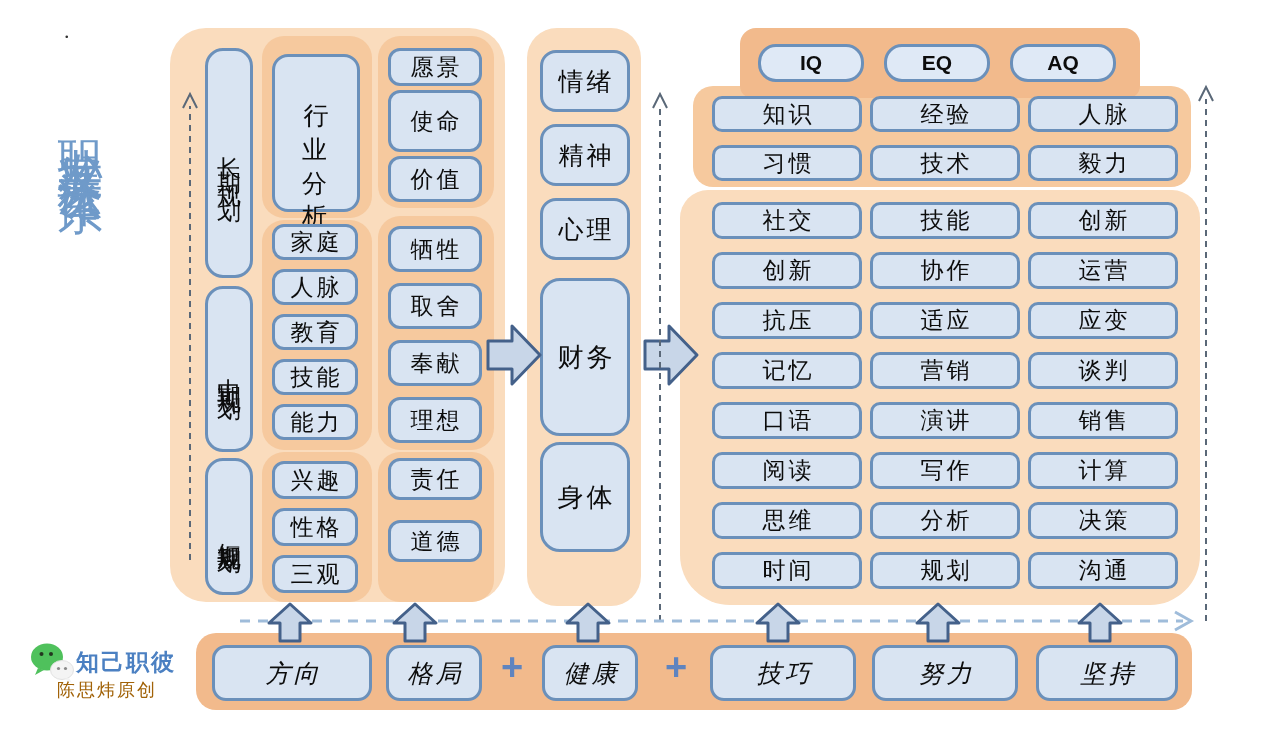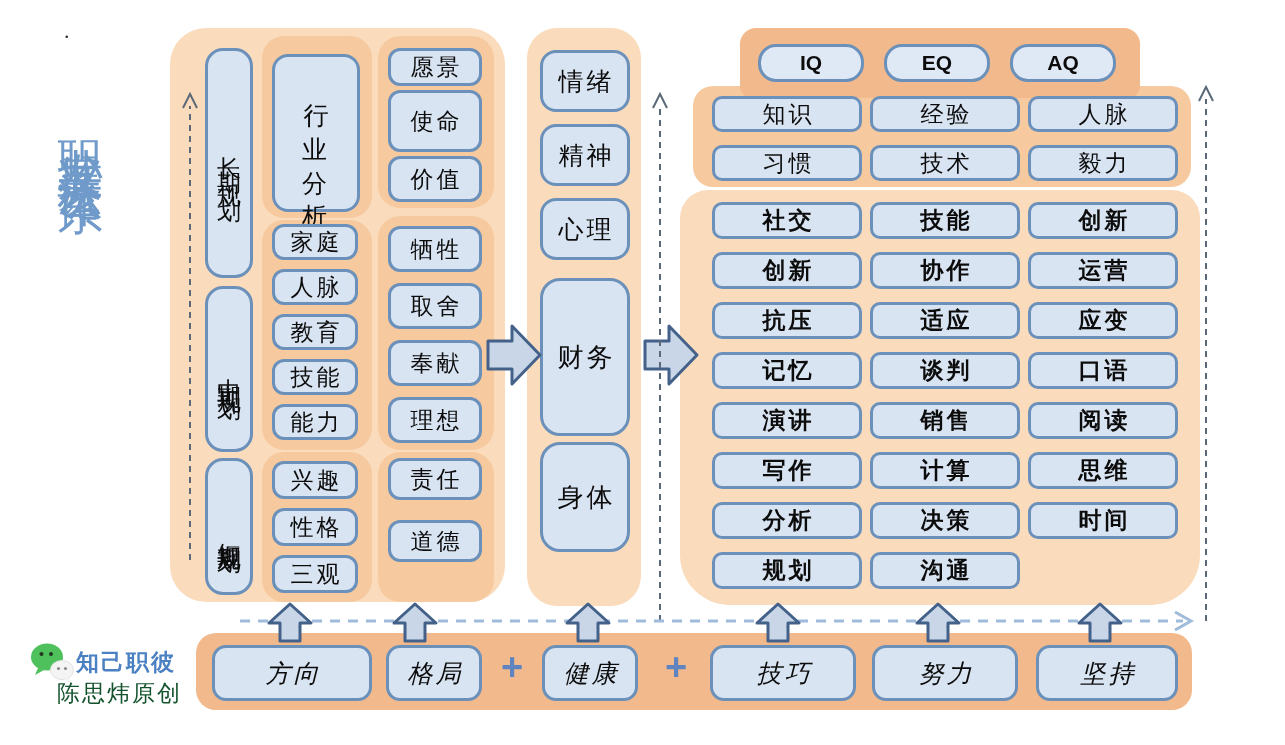--- a/index.html
+++ b/index.html
@@ -62,21 +62,21 @@
   
   #grid-panel{left:680px;top:190px;width:520px;height:415px;border-radius:28px 28px 50px 50px;}
   #foundation-panel{left:693px;top:86px;width:498px;height:101px;border-radius:20px;}
   #iq-bar{left:740px;top:28px;width:400px;height:70px;border-radius:16px 16px 12px 12px;}
   .row-quotients{left:758px;top:44px;grid-template-columns:repeat(3,106px);column-gap:20px;}
   .row-quotients .box{height:38px;font-family:"Liberation Sans","DejaVu Sans",sans-serif;
                       font-weight:bold;font-size:21px;letter-spacing:0;text-indent:0;
                       background:#dfe9f6;border-radius:18px;}
   .grid-foundation{left:712px;top:96px;grid-template-columns:repeat(3,150px);column-gap:8px;row-gap:13px;}
   .grid-foundation .box{height:36px;border-radius:10px;}
-  .grid-skills{left:712px;top:202px;grid-template-columns:repeat(3,150px);column-gap:8px;row-gap:13px;font-weight:bold;}
+  .grid-skills{left:712px;top:202px;grid-template-columns:repeat(3,150px);column-gap:8px;row-gap:13px;}
   .grid-skills .box{height:37px;border-radius:10px;}
 
   
   #bottom-bar{left:196px;top:633px;width:996px;height:77px;border-radius:20px;}
   .b-box{top:645px;height:56px;border-radius:14px;font-size:25px;font-style:italic;}
   #b-direction{left:212px;width:160px;}
   #b-pattern{left:386px;width:96px;}
   #b-health{left:542px;width:96px;}
   #b-skill{left:710px;width:146px;}
   #b-effort{left:872px;width:146px;}
@@ -85,21 +85,21 @@
         color:var(--plus-blue);font-family:"Liberation Sans","DejaVu Sans",sans-serif;}
   #plus-1{left:490px;} #plus-2{left:654px;}
 
   
   #page-title{position:absolute;left:50px;top:106px;height:480px;writing-mode:vertical-rl;
               text-orientation:upright;font-size:45px;letter-spacing:6px;color:var(--title-blue);}
   #stray-dot{position:absolute;left:64px;top:18px;font-size:22px;color:#333;}
   #logo{position:absolute;left:28px;top:642px;}
   #brand-text{position:absolute;left:76px;top:647px;font-size:23px;font-weight:bold;color:#4b80c2;
               font-family:"Liberation Sans","DejaVu Sans",sans-serif;letter-spacing:2px;}
-  #byline-text{position:absolute;left:57px;top:678px;font-size:23px;color:#14532d;
+  #byline-text{position:absolute;left:57px;top:678px;font-size:18px;color:#a16207;
                font-family:"Liberation Sans","DejaVu Sans",sans-serif;letter-spacing:2px;}
 
   #arrow-overlay{position:absolute;left:0;top:0;width:1285px;height:745px;pointer-events:none;}
   .dashD{stroke:var(--dash-dark);stroke-width:2;fill:none;stroke-dasharray:6 5;}
   .headD{stroke:var(--dash-dark);stroke-width:2;fill:none;}
   .dashL{stroke:var(--dash-light);stroke-width:3;fill:none;stroke-dasharray:10 8;}
   .headL{stroke:var(--dash-light);stroke-width:3;fill:none;}
   .blockA{fill:var(--arrow-fill);stroke:var(--arrow-border);stroke-width:3;stroke-linejoin:round;}
 </style>
 </head>
@@ -179,20 +179,21 @@
       <div class="box">社交</div>
       <div class="box">技能</div>
       <div class="box">创新</div>
       <div class="box">创新</div>
       <div class="box">协作</div>
       <div class="box">运营</div>
       <div class="box">抗压</div>
       <div class="box">适应</div>
       <div class="box">应变</div>
       <div class="box">记忆</div>
+      <div class="box">营销</div>
       <div class="box">谈判</div>
       <div class="box">口语</div>
       <div class="box">演讲</div>
       <div class="box">销售</div>
       <div class="box">阅读</div>
       <div class="box">写作</div>
       <div class="box">计算</div>
       <div class="box">思维</div>
       <div class="box">分析</div>
       <div class="box">决策</div>

